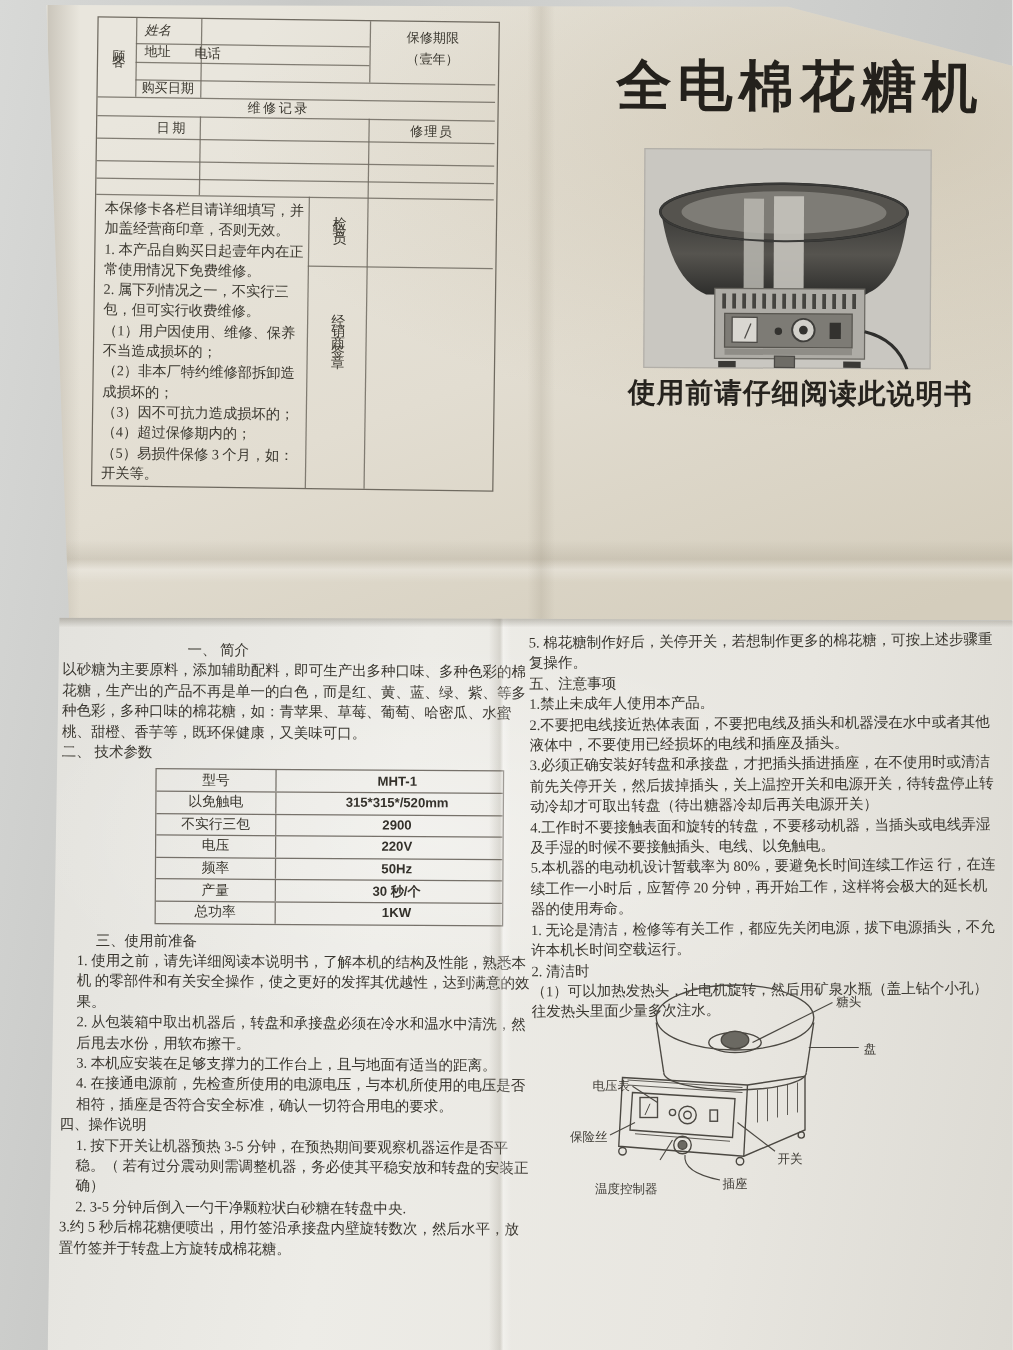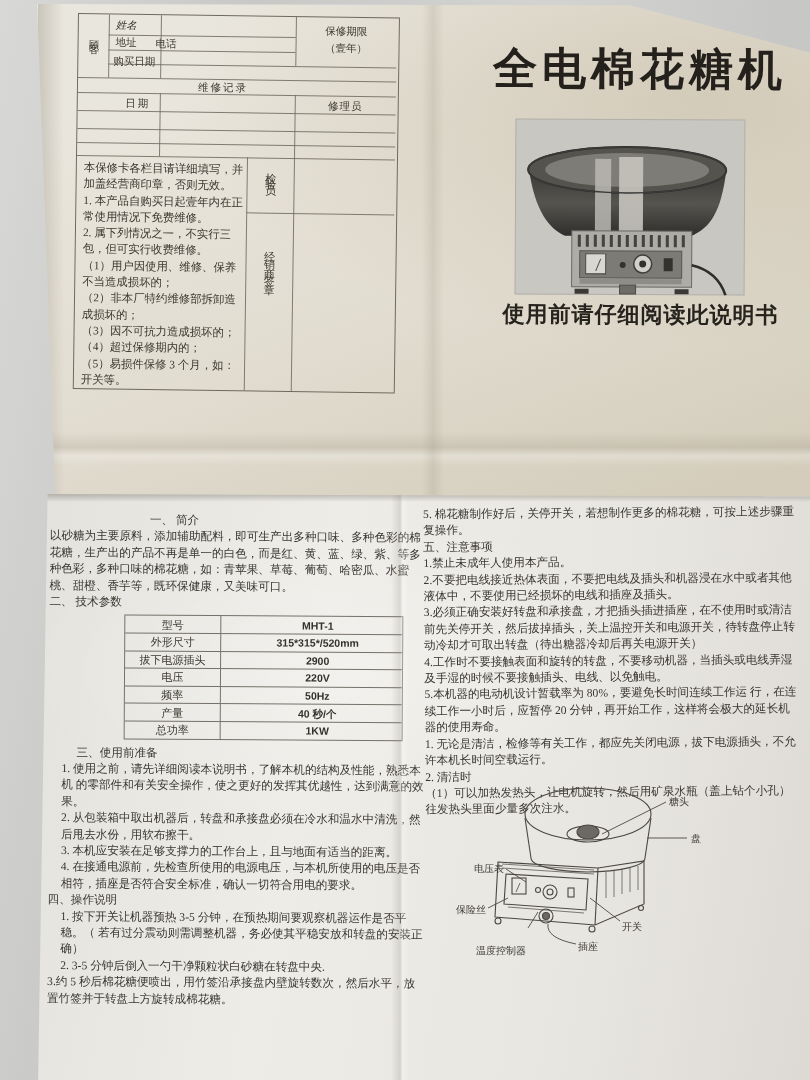--- a/index.html
+++ b/index.html
@@ -83,21 +83,21 @@
     <div class="vl" style="left:82px;top:0;height:63px;"></div>
     <div class="vl" style="left:82px;top:78px;height:63px;"></div>
     <div class="vl" style="left:217px;top:0;height:49px;"></div>
     <div class="vl" style="left:217px;top:78px;height:296px;"></div>
     <div class="vl" style="left:170px;top:141px;height:233px;"></div>
 
     <div class="tcell vtext" style="left:9px;top:17px;letter-spacing:4px;">顾客</div>
     <div class="tcell" style="left:37px;top:4px;font-style:italic;">姓名</div>
     <div class="tcell" style="left:37px;top:21px;">地址</div>
     <div class="tcell" style="left:37px;top:22px;margin-left:40px;">电话</div>
-    <div class="tcell" style="left:35px;top:40px;">购买日期</div>
+    <div class="tcell" style="left:35px;top:50px;">购买日期</div>
     <div class="tcell" style="left:217px;top:7px;width:101px;text-align:center;">保修期限</div>
     <div class="tcell" style="left:217px;top:24px;width:101px;text-align:center;">（壹年）</div>
     <div class="tcell" style="left:0;top:65px;width:290px;text-align:center;letter-spacing:2px;">维修记录</div>
     <div class="tcell" style="left:0;top:82px;width:120px;text-align:center;letter-spacing:2px;">日期</div>
     <div class="tcell" style="left:217px;top:82px;width:101px;text-align:center;letter-spacing:1px;">修理员</div>
     <div class="tcell vtext" style="left:187px;top:148px;letter-spacing:6px;font-size:11px;">检验员</div>
     <div class="tcell vtext" style="left:187px;top:226px;letter-spacing:8px;font-size:11px;">经销商签章</div>
 
     <div id="wterms">
       <p class="term">本保修卡各栏目请详细填写，并加盖经营商印章，否则无效。</p>
@@ -179,38 +179,38 @@
     <p class="sec-title" id="intro-title">一、 简介</p>
     <p class="para">以砂糖为主要原料，添加辅助配料，即可生产出多种口味、多种色彩的棉花糖，生产出的产品不再是单一的白色，而是红、黄、蓝、绿、紫、等多种色彩，多种口味的棉花糖，如：青苹果、草莓、葡萄、哈密瓜、水蜜桃、甜橙、香芋等，既环保健康，又美味可口。</p>
     <p class="sec-title">二、 技术参数</p>
 
     <div id="spec-table">
       <div class="srow">
         <div class="scell-l">型号</div>
         <div class="scell-v">MHT-1</div>
       </div>
       <div class="srow">
-        <div class="scell-l">外形尺寸</div>
+        <div class="scell-l">以免触电</div>
         <div class="scell-v">315*315*/520mm</div>
       </div>
       <div class="srow">
-        <div class="scell-l">拔下电源插头</div>
+        <div class="scell-l">不实行三包</div>
         <div class="scell-v">2900</div>
       </div>
       <div class="srow">
         <div class="scell-l">电压</div>
         <div class="scell-v">220V</div>
       </div>
       <div class="srow">
         <div class="scell-l">频率</div>
         <div class="scell-v">50Hz</div>
       </div>
       <div class="srow">
         <div class="scell-l">产量</div>
-        <div class="scell-v">40 秒/个</div>
+        <div class="scell-v">30 秒/个</div>
       </div>
       <div class="srow">
         <div class="scell-l">总功率</div>
         <div class="scell-v">1KW</div>
       </div>
     </div>
 
     <p class="sec-title" style="padding-left:28px;">三、使用前准备</p>
     <p class="item">1.  使用之前，请先详细阅读本说明书，了解本机的结构及性能，熟悉本机 的零部件和有关安全操作，使之更好的发挥其优越性，达到满意的效果。</p>
     <p class="item">2.  从包装箱中取出机器后，转盘和承接盘必须在冷水和温水中清洗，然后甩去水份，用软布擦干。</p>

